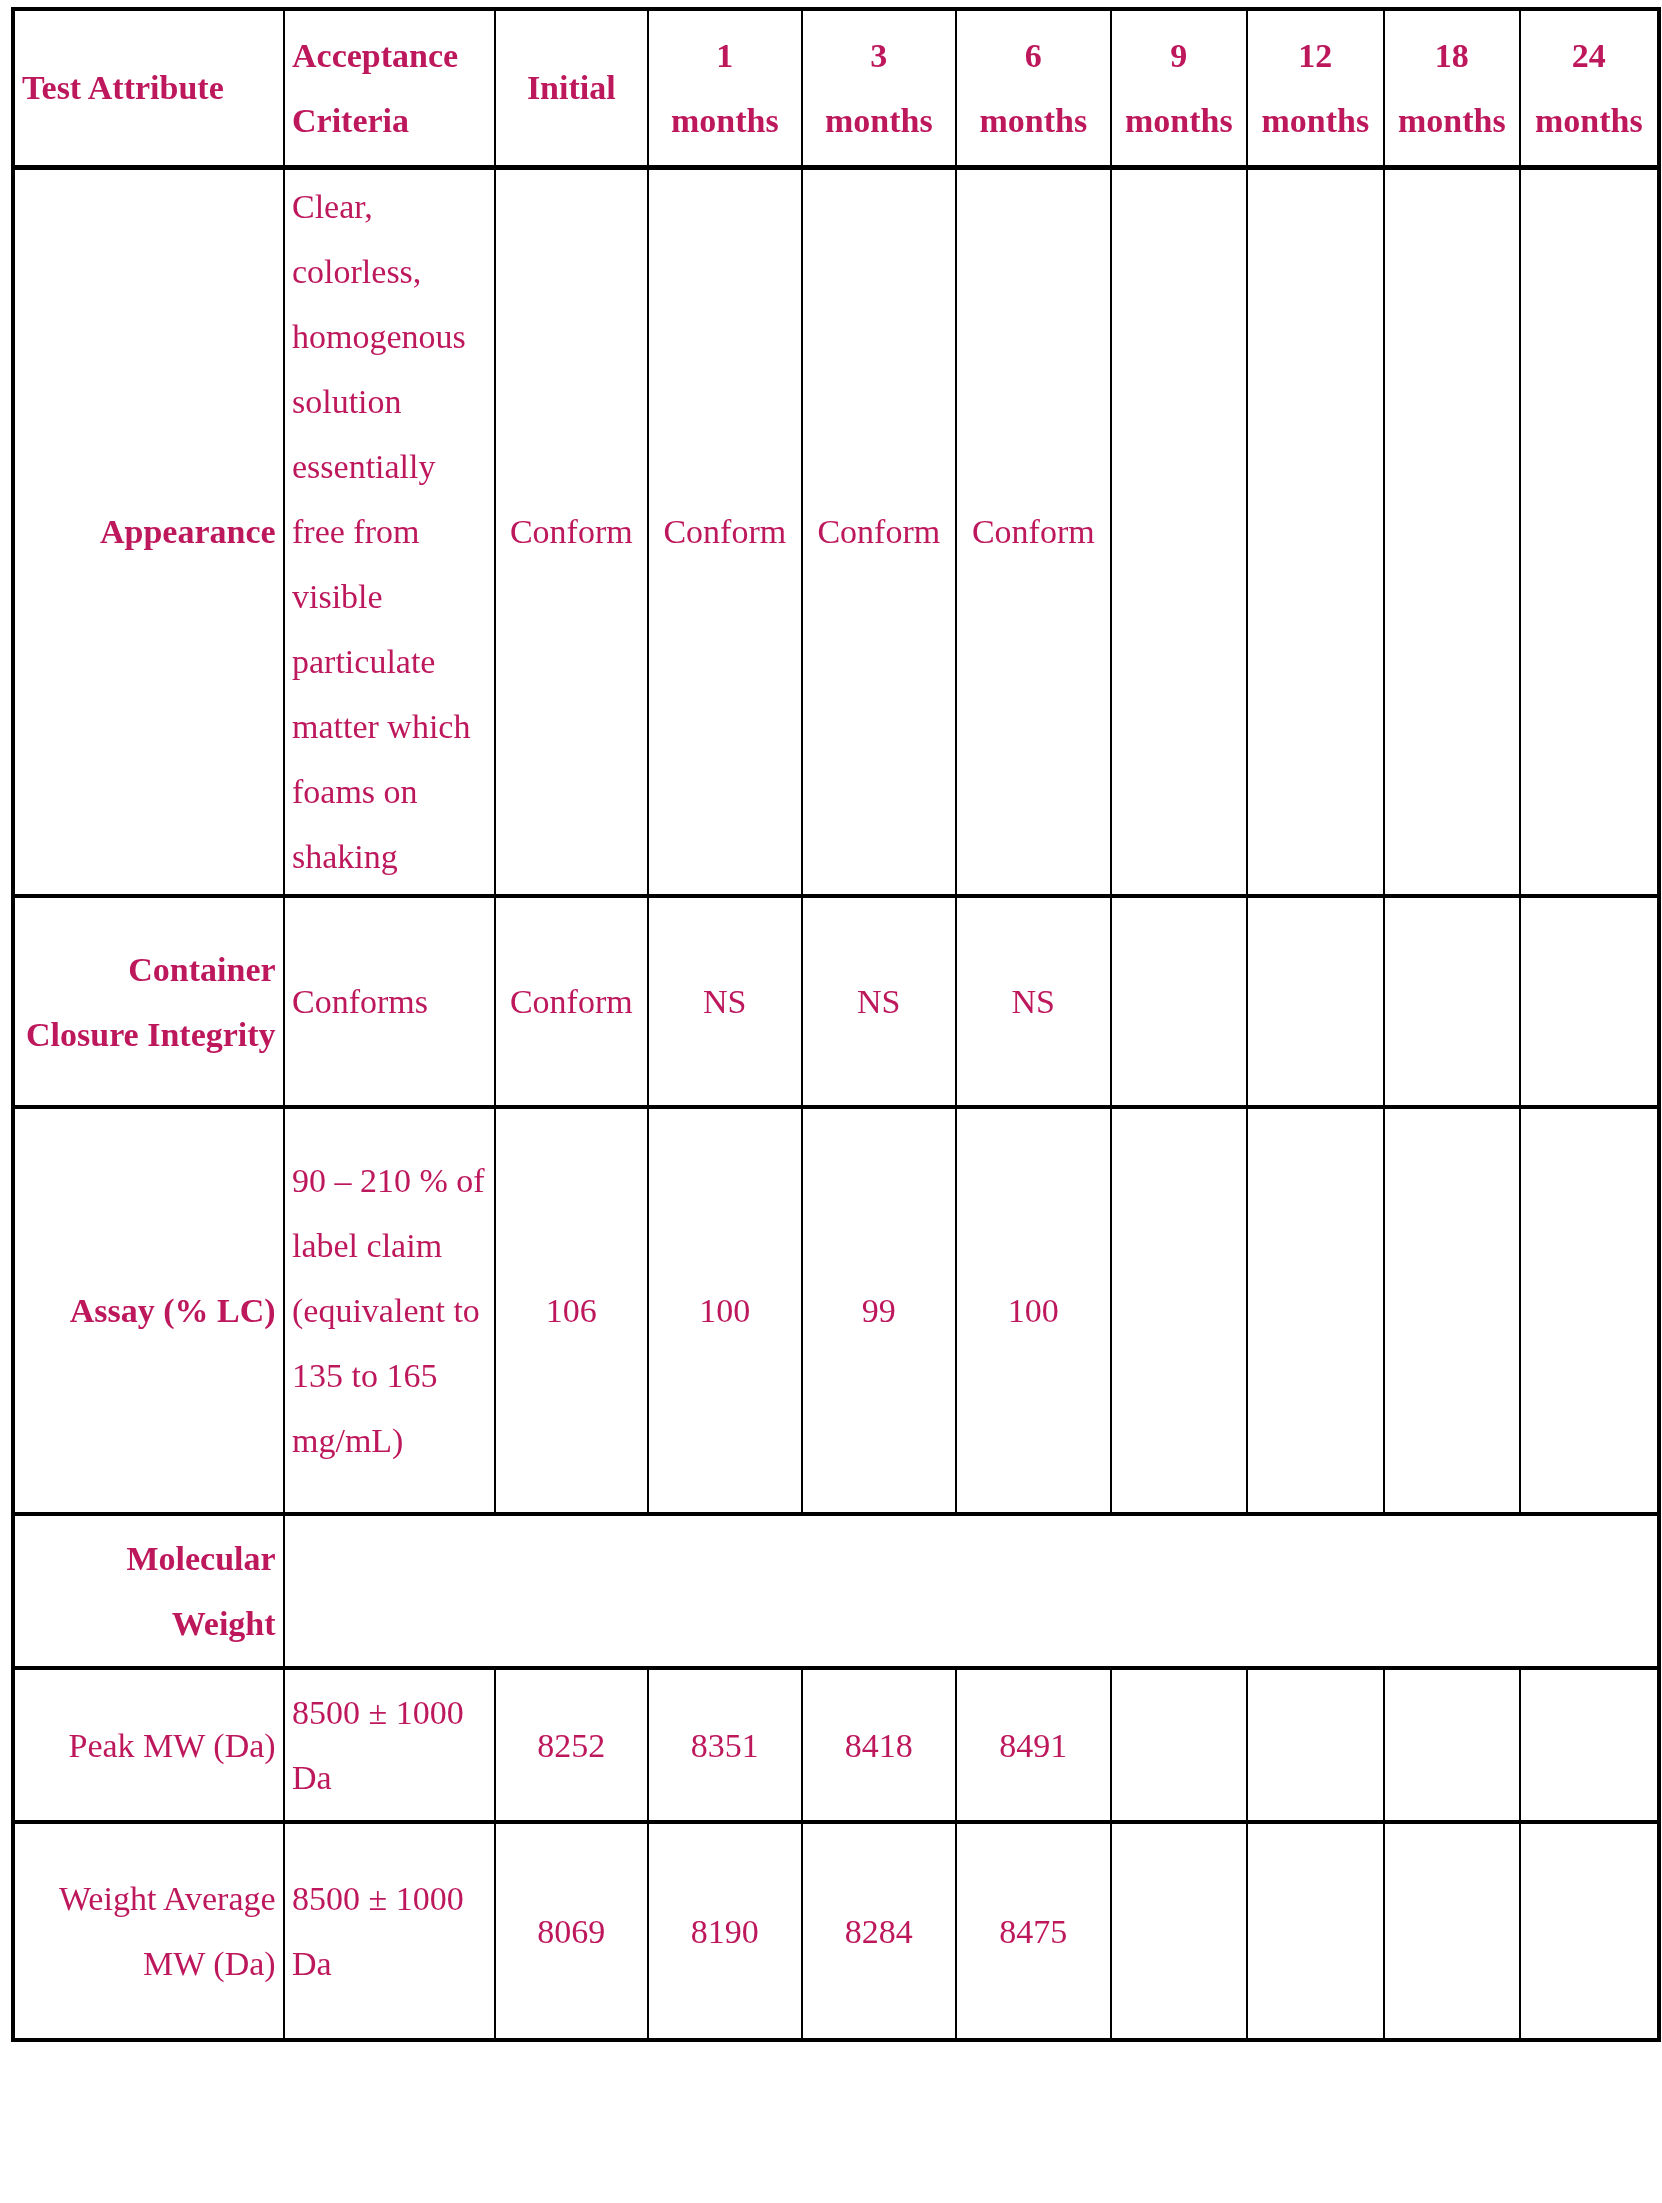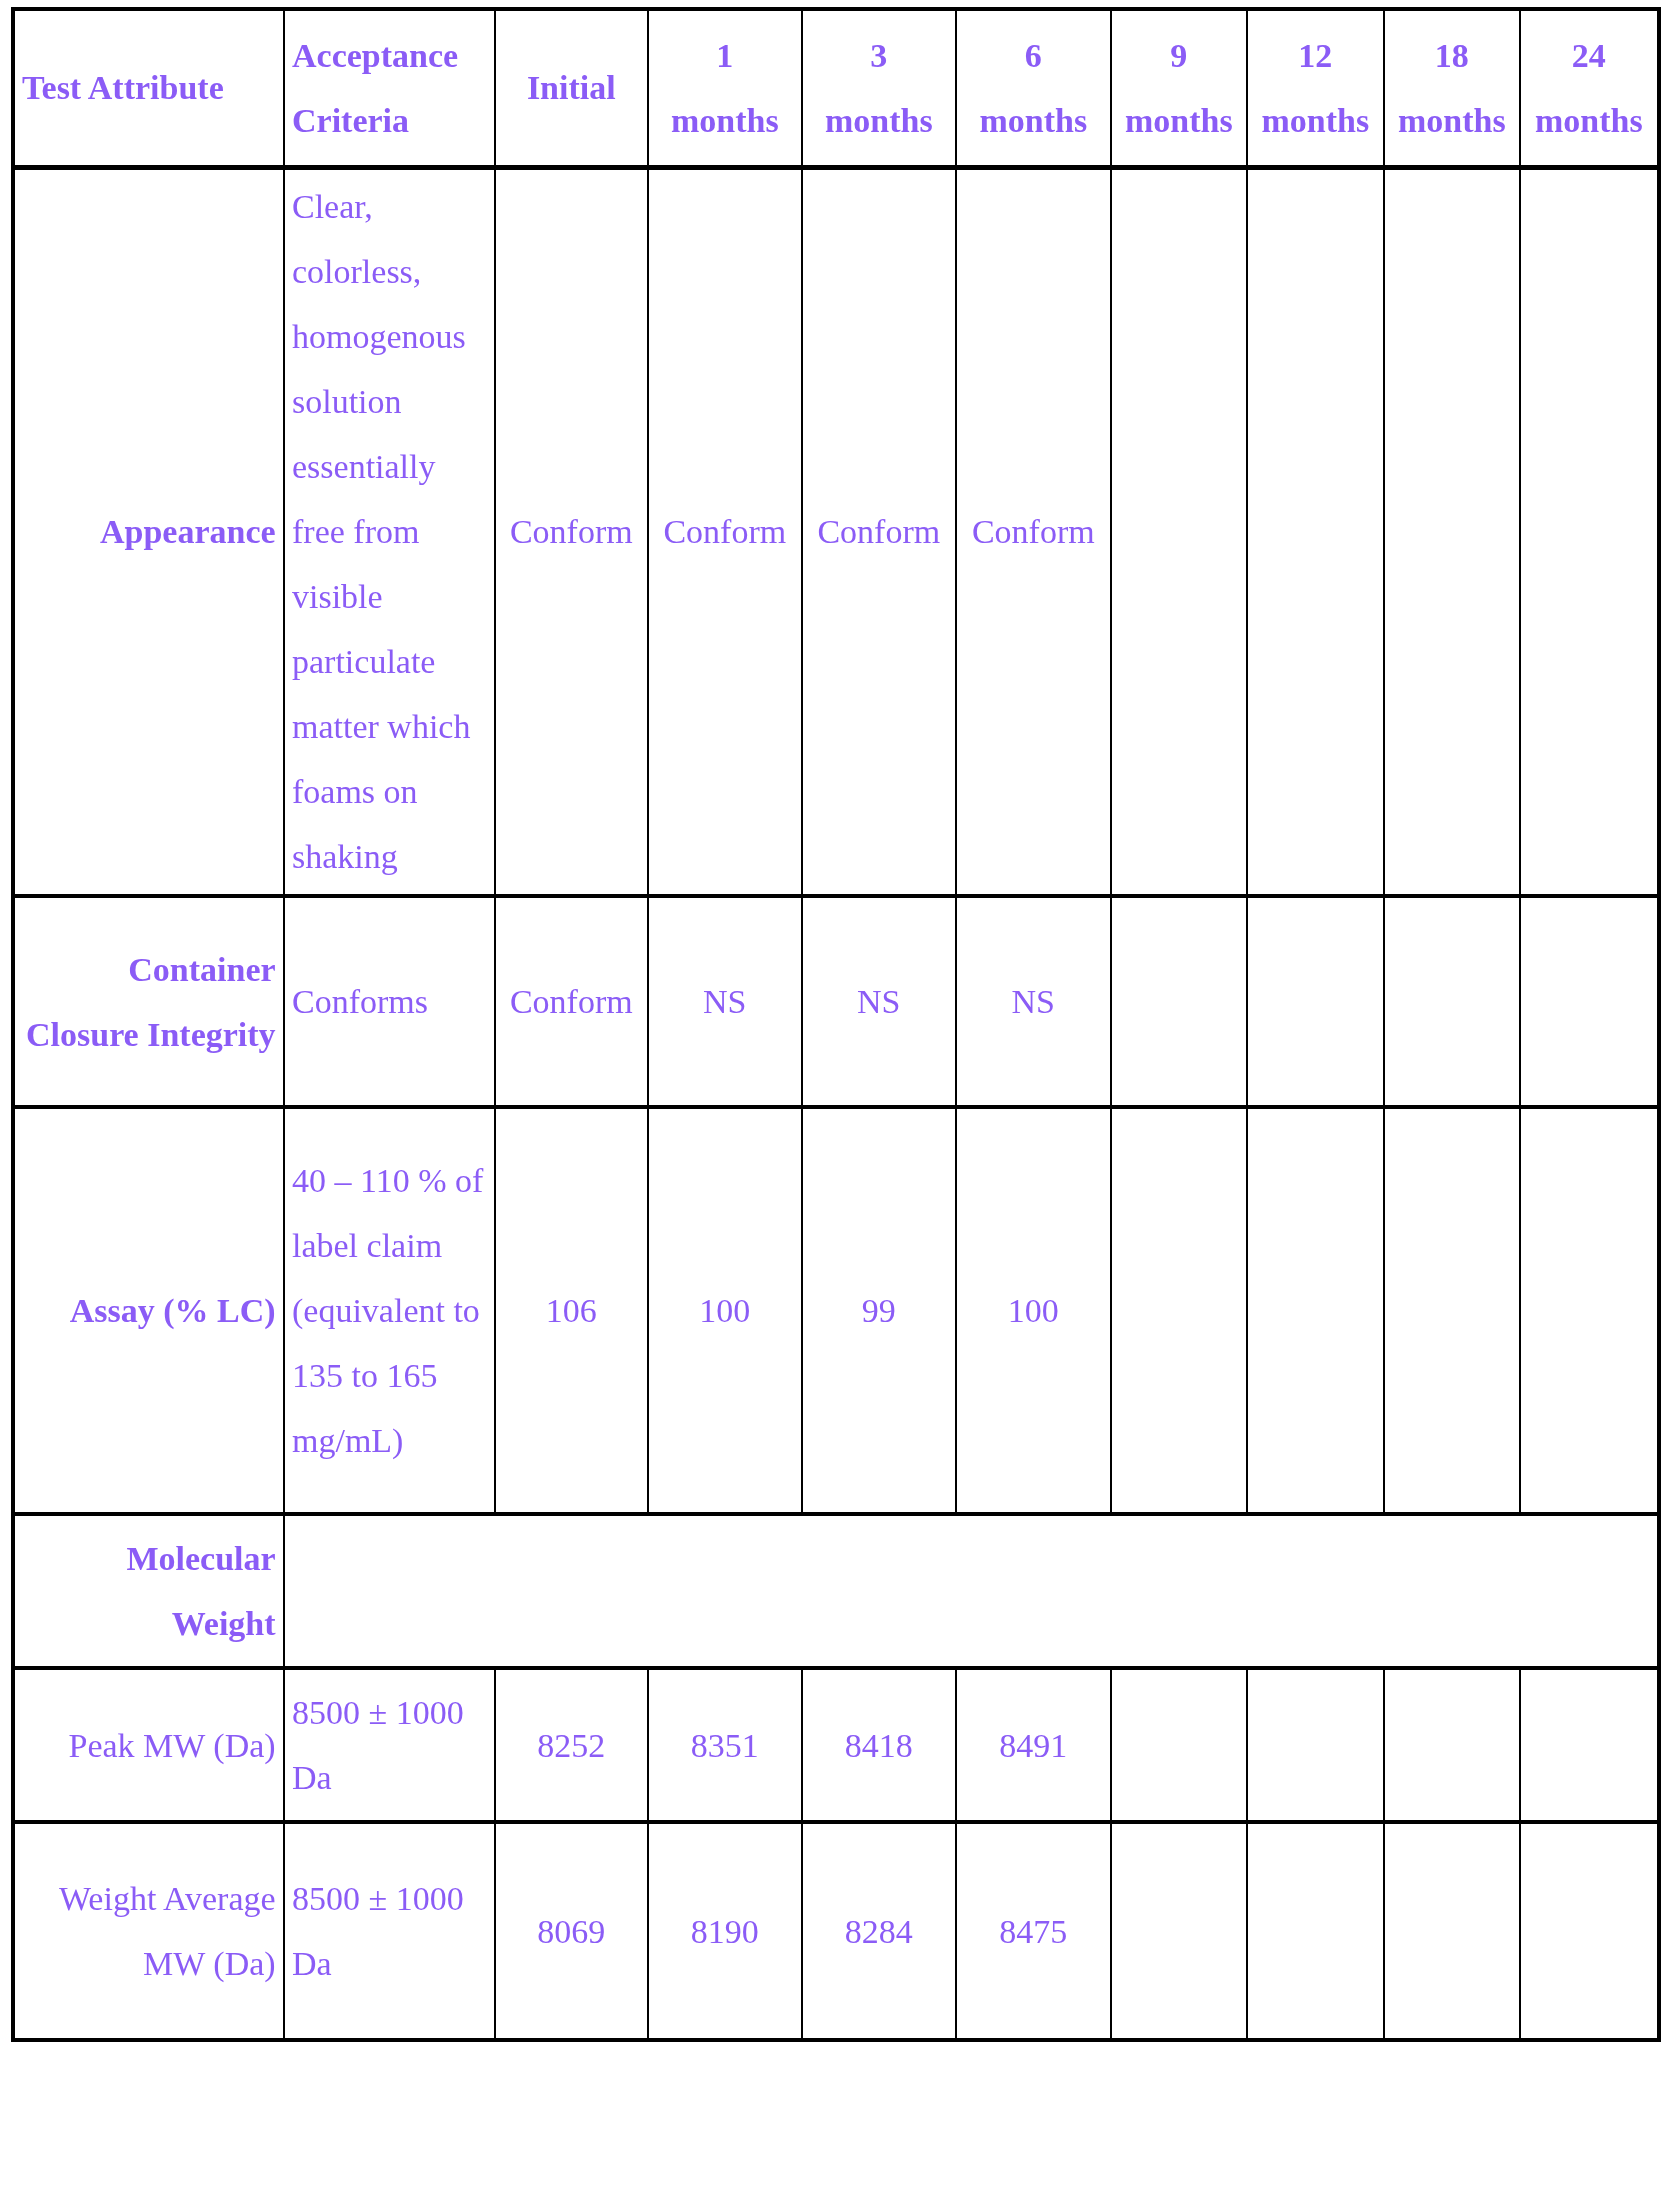--- a/index.html
+++ b/index.html
@@ -1,21 +1,21 @@
 <!DOCTYPE html>
 <html style="font-size:14.4px"><head>
 <meta charset="utf-8">
 <style>
   html, body { margin: 0; padding: 0; background: #ffffff; }
   body { width: 1662px; height: 2203px; position: relative; overflow: hidden; }
   table.stab {
     position: absolute; left: 10.8px; top: 7.2px;
     border-collapse: collapse; table-layout: fixed;
     font-family: "Liberation Serif", "DejaVu Serif", serif;
-    font-size: 34px; color: #8b5cf6;
+    font-size: 34px; color: #be185d;
     border: 4.5px solid #000;
   }
   table.stab td, table.stab th {
     border: 2.7px solid #000;
     padding: 0 7.2px;
     line-height: 65px;
     vertical-align: middle;
     overflow: hidden;
   }
   table.stab th { font-weight: bold; text-align: center; }
@@ -79,21 +79,21 @@
       <td class="val">NS</td>
       <td class="val">NS</td>
       <td class="val"></td>
       <td class="val"></td>
       <td class="val"></td>
       <td class="val"></td>
     </tr>
 
     <tr class="thick-top" style="height:407px">
       <td class="attr">Assay (% LC)</td>
-      <td class="crit">40 – 110 % of label claim (equivalent to 135 to 165 mg/mL)</td>
+      <td class="crit">90 – 210 % of label claim (equivalent to 135 to 165 mg/mL)</td>
       <td class="val">106</td>
       <td class="val">100</td>
       <td class="val">99</td>
       <td class="val">100</td>
       <td class="val"></td>
       <td class="val"></td>
       <td class="val"></td>
       <td class="val"></td>
     </tr>
 

